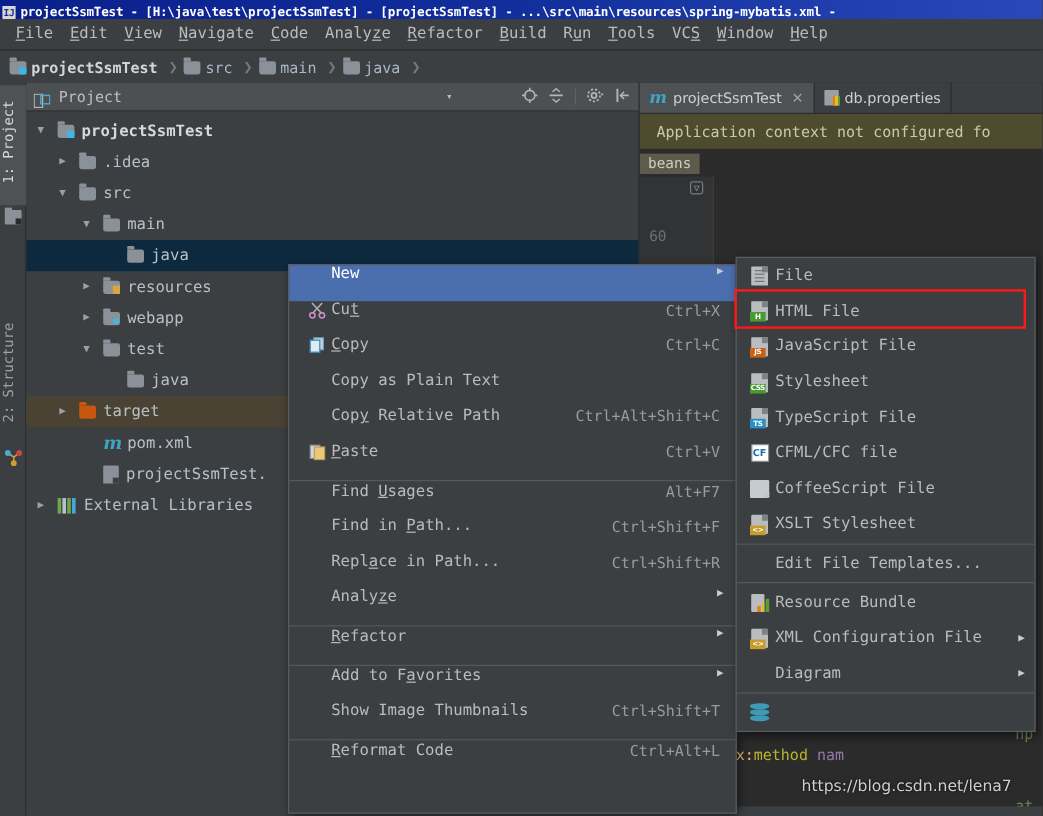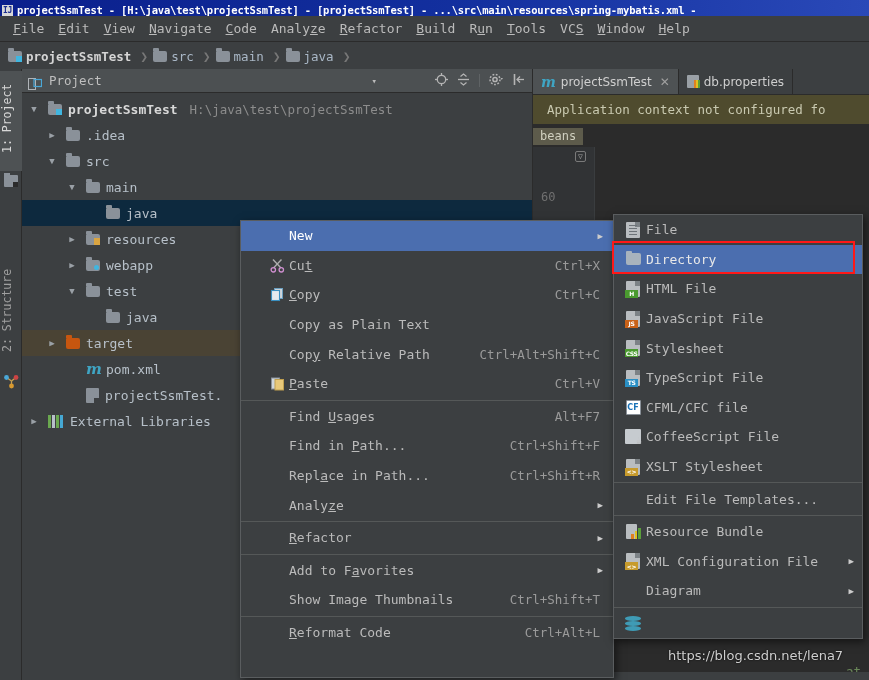--- a/index.html
+++ b/index.html
@@ -261,22 +261,22 @@
   .ctxmenu {
     position: absolute; top: 220px; left: 240px; width: 374px;
     background: #3c3f41;
     border: 1px solid #5a5d5f;
     box-shadow: 2px 3px 8px rgba(0,0,0,0.55);
     font-family: "DejaVu Sans Mono", monospace;
     z-index: 50;
     padding: 0;
   }
   .mrow {
-    display: flex; align-items: center; height: 29.6px;
-    color: #bbbbbb; font-size: 13px; padding-left: 24px; white-space: nowrap;
+    display: flex; align-items: flex-start; height: 29.6px;
+    color: #bbbbbb; font-size: 13px; padding-left: 11px; white-space: nowrap;
     position: relative;
   }
   .mrow.hl { background: #4b6eaf; color: #ffffff; }
   .mrow .micon { width: 24px; flex: none; display:flex; align-items:center; justify-content:center; }
   .mrow .mlabel { flex: 1; }
   .mrow .mkey { color: #9a9a9a; padding-right: 13px; font-size: 12.5px; }
   .mrow .msub { color: #cccccc; font-size: 9px; padding-right: 10px; }
   .msep { height: 1px; background: #555858; margin: 1px 0; }
 
   
@@ -479,21 +479,20 @@
             </svg>
         </span>
       </span>
     </div>
 
     <div class="tree">
       <div class="trow">
         <span class="arrow">▼</span>
         <span class="folder src" style="margin-left:6px"></span>
         <span class="lbl bold">projectSsmTest</span>
-        <span class="path">H:\java\test\projectSsmTest</span>
       </div>
       <div class="trow">
         <span class="arrow" style="margin-left:18px">▶</span>
         <span class="folder" style="margin-left:6px"></span>
         <span class="lbl">.idea</span>
       </div>
       <div class="trow">
         <span class="arrow" style="margin-left:18px">▼</span>
         <span class="folder" style="margin-left:6px"></span>
         <span class="lbl">src</span>
@@ -718,26 +717,20 @@
     <div class="srow">
       <span class="sicon">
         <span class="fi">
             <span class="page"></span>
             <span class="corner"></span>
             <span class="fi-lines"></span>
           </span>
       </span>
       <span class="slabel">File</span>
     </div>
-    <div class="srow hl">
-      <span class="sicon">
-        <span class="fi-folder"></span>
-      </span>
-      <span class="slabel">Directory</span>
-    </div>
     <div class="srow">
       <span class="sicon">
         <span class="fi">
             <span class="page"></span>
             <span class="corner"></span>
             <span class="badge" style="background:#4a9a2f">H</span>
           </span>
       </span>
       <span class="slabel">HTML File</span>
     </div>

